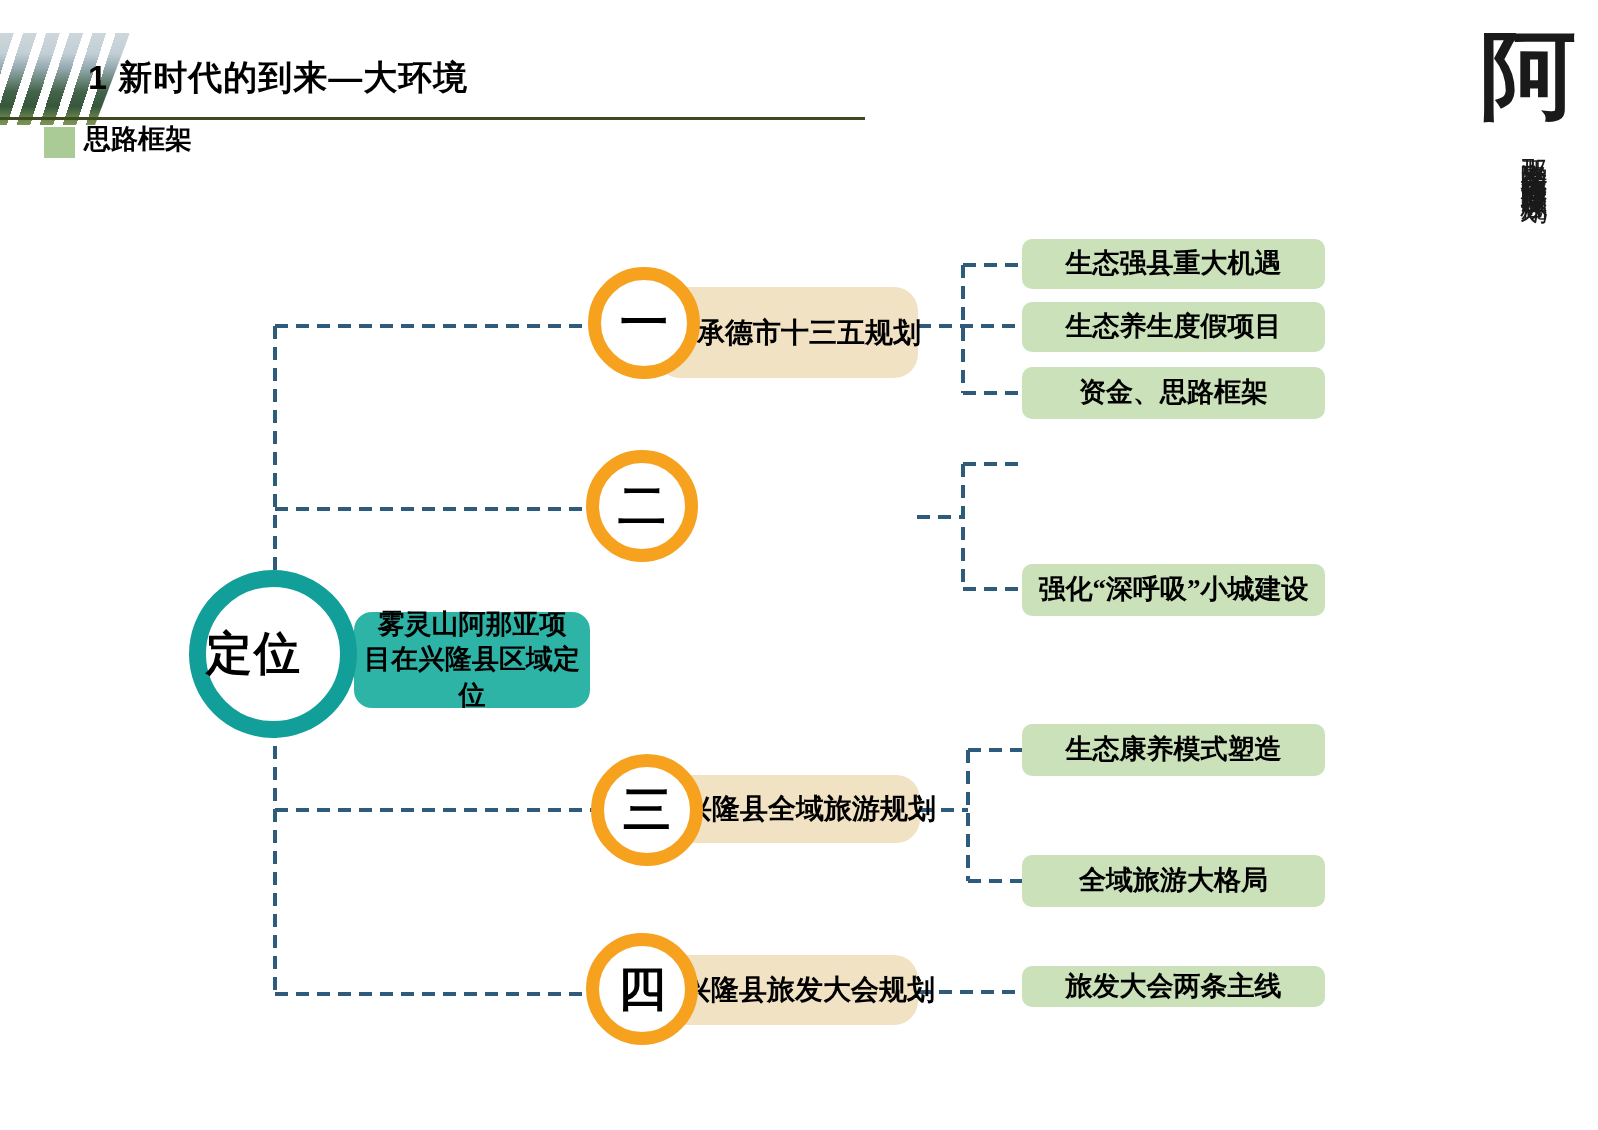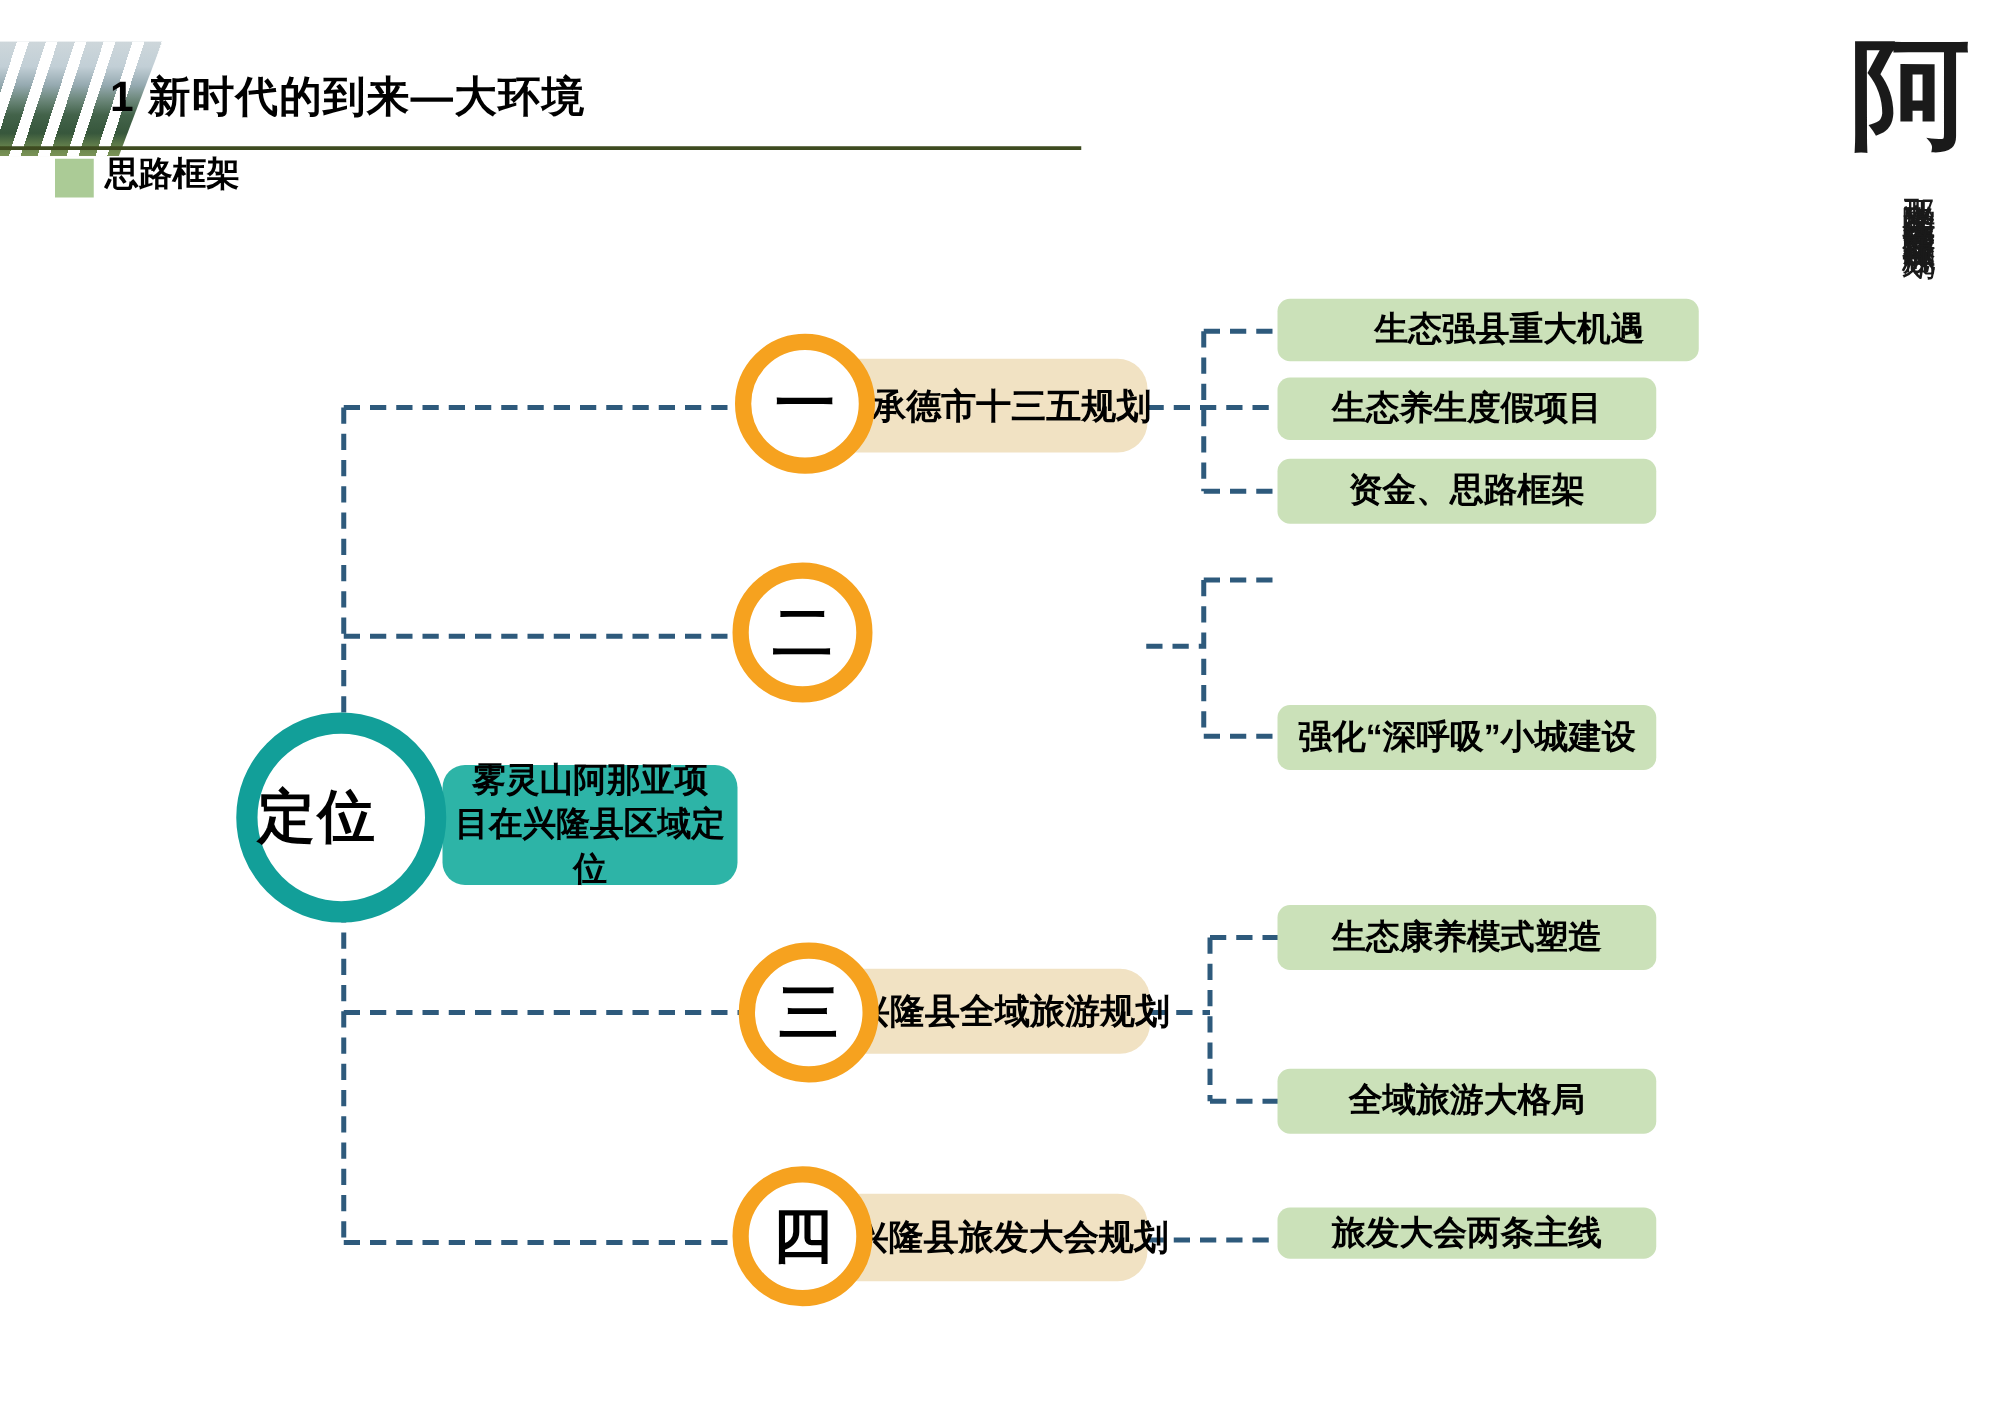--- a/index.html
+++ b/index.html
@@ -83,38 +83,38 @@
              M920 777 H968  M968 717 V848 M968 717 H1025 M968 848 H1025
              M918 959 H1025" fill="none" stroke="#2E5A7C" stroke-width="4" stroke-dasharray="13 8"></path>
   </svg>
 
   <div class="root-circle">
     <span>定位</span>
   </div>
   <div class="root-box">雾灵山阿那亚项
 目在兴隆县区域定位</div>
 
-  <div class="topic" style="top:254px;height:75px;">承德市十三五规划</div>
+  <div class="topic" style="top:254px;height:91px;">承德市十三五规划</div>
   <div class="topic" style="top:742px;height:68px;left:656px;width:264px;">兴隆县全域旅游规划</div>
   <div class="topic" style="top:922px;height:70px;">兴隆县旅发大会规划</div>
 
   <div class="num-circle" style="left:588px;top:234px;">
     <span>一</span>
   </div>
   <div class="num-circle" style="left:586px;top:417px;">
     <span>二</span>
   </div>
   <div class="num-circle" style="left:591px;top:721px;">
     <span>三</span>
   </div>
   <div class="num-circle" style="left:586px;top:900px;">
     <span>四</span>
   </div>
 
-  <div class="leaf" style="top:206px;height:50px;padding-left:34px;">生态强县重大机遇</div>
+  <div class="leaf" style="top:206px;height:50px;">生态强县重大机遇</div>
   <div class="leaf" style="top:269px;height:50px;">生态养生度假项目</div>
   <div class="leaf" style="top:334px;height:52px;">资金、思路框架</div>
-  <div class="leaf" style="top:531px;height:52px;">强化“深呼吸”小城建设</div>
+  <div class="leaf" style="top:531px;height:52px;font-family:Liberation Serif, serif;">强化“深呼吸”小城建设</div>
   <div class="leaf" style="top:691px;height:52px;">生态康养模式塑造</div>
   <div class="leaf" style="top:822px;height:52px;">全域旅游大格局</div>
   <div class="leaf" style="top:933px;height:41px;">旅发大会两条主线</div>
 
 </div>
 
 </body></html>

